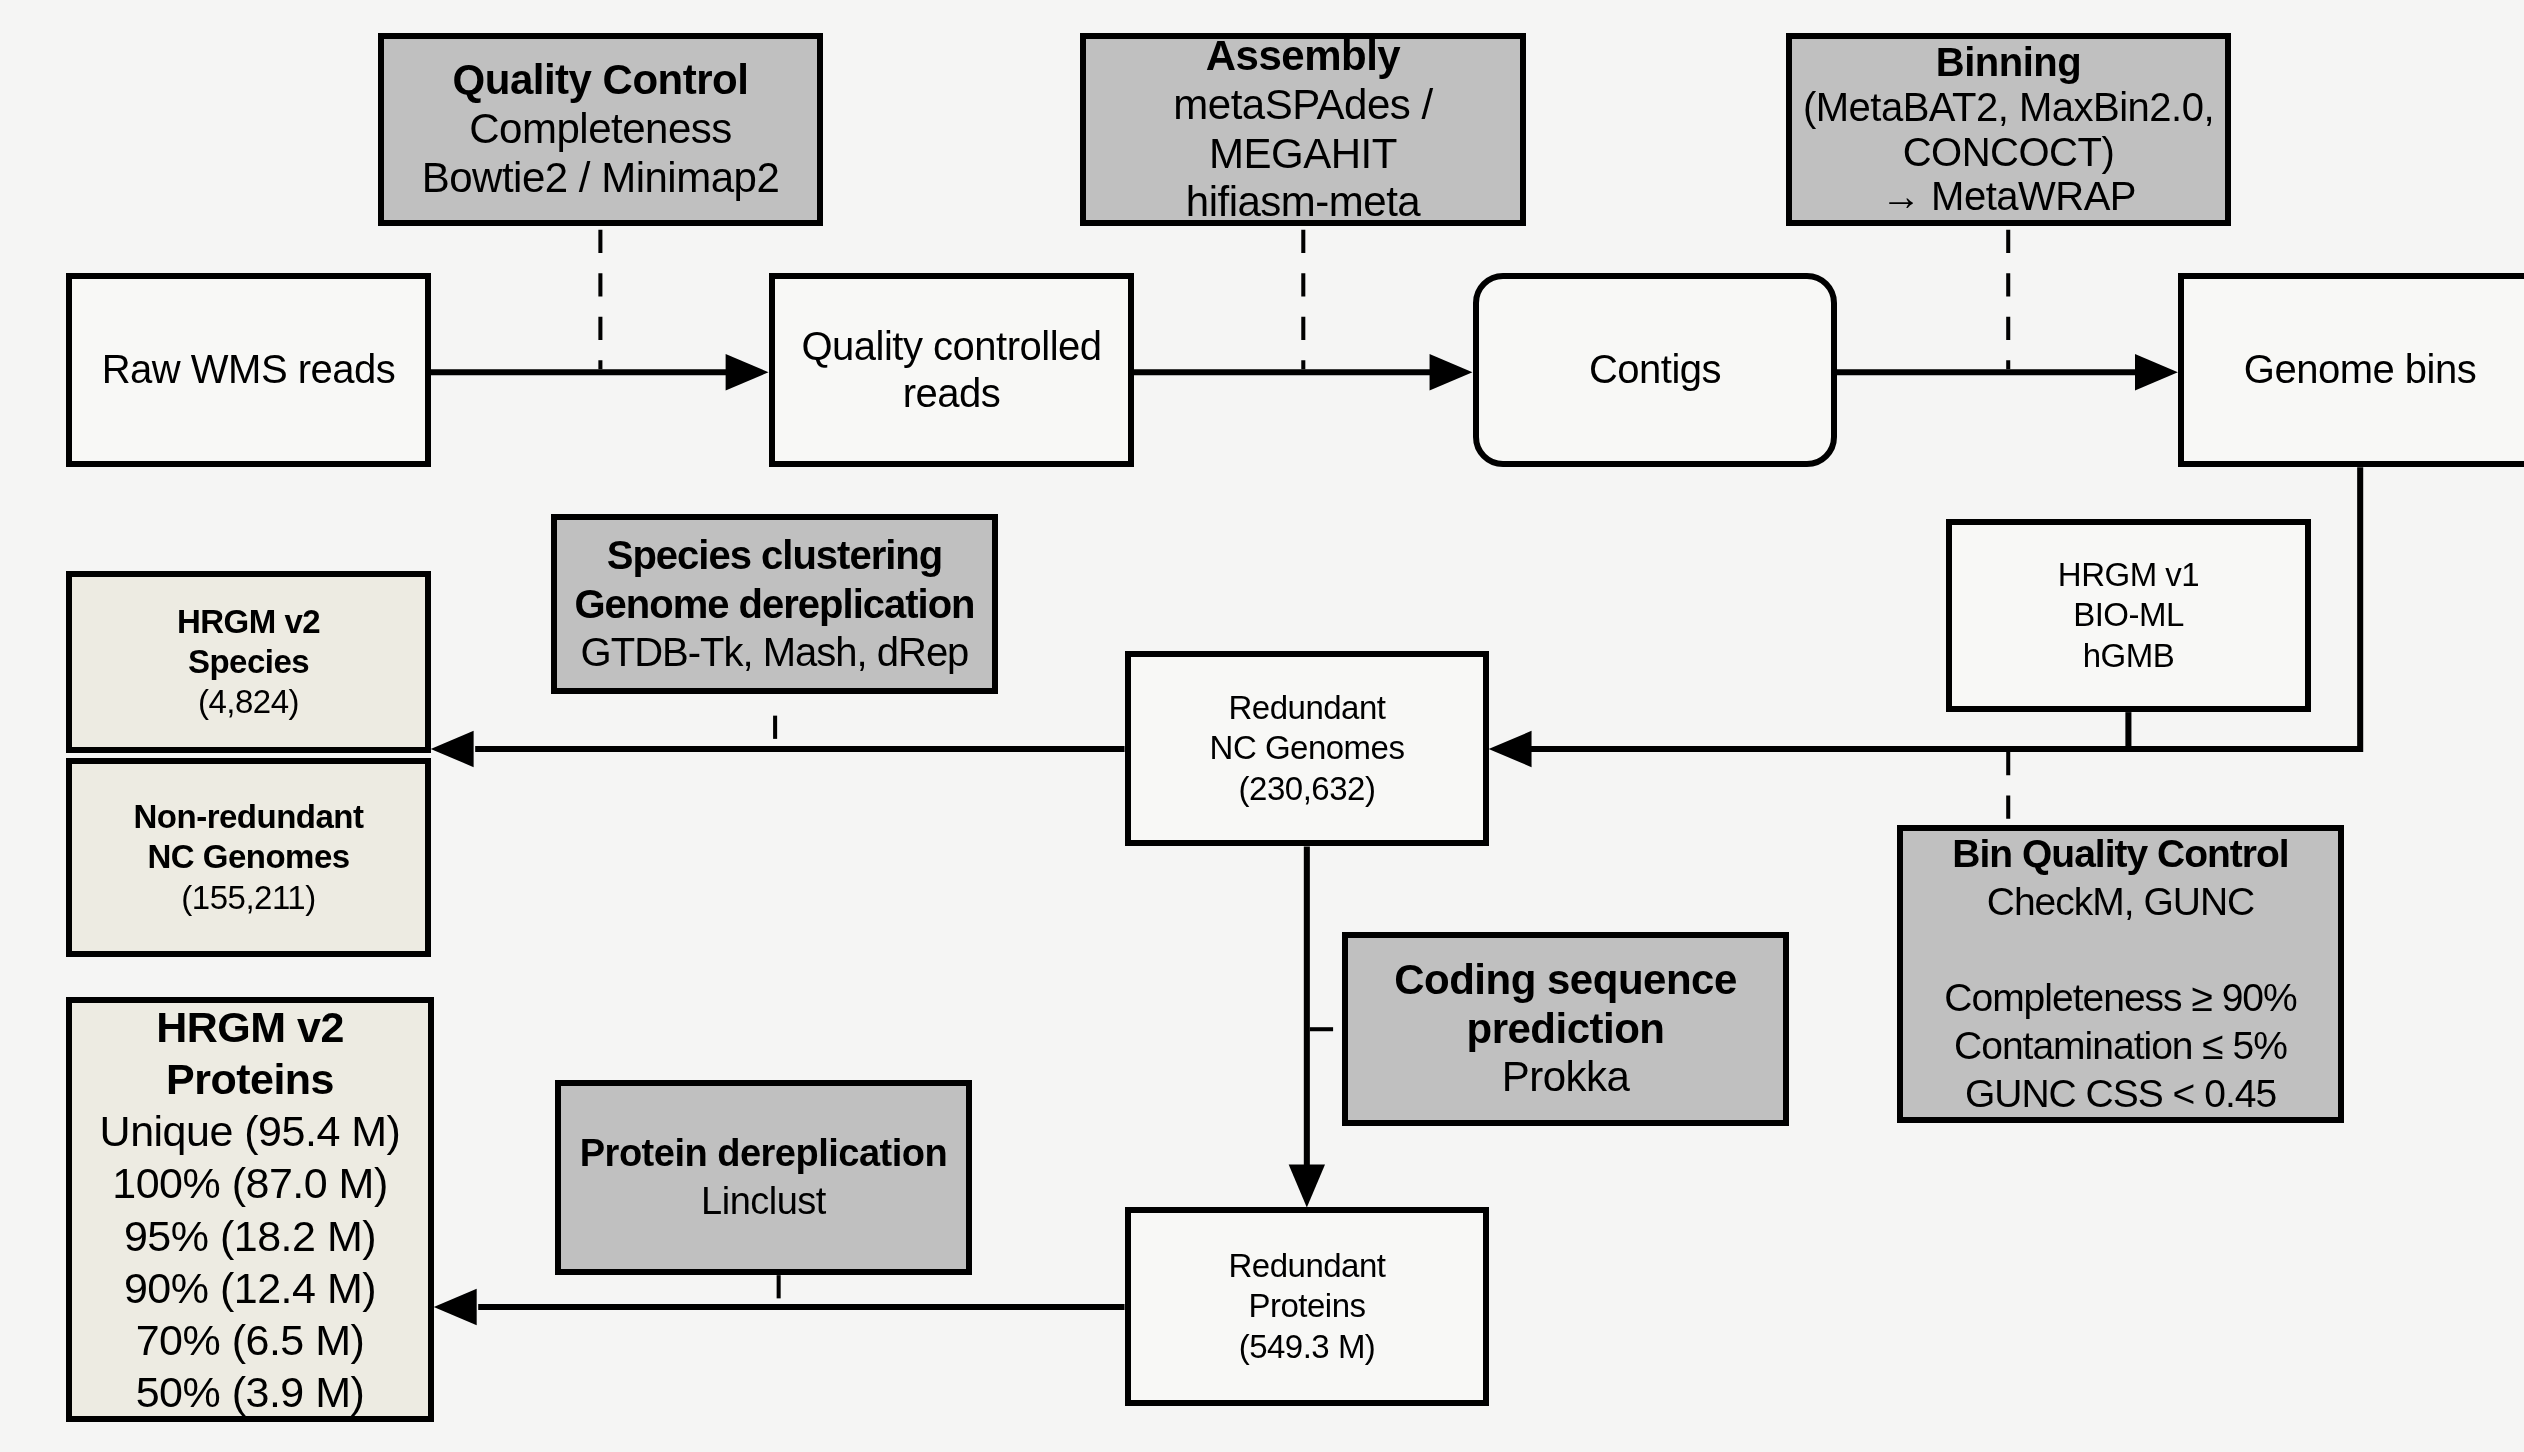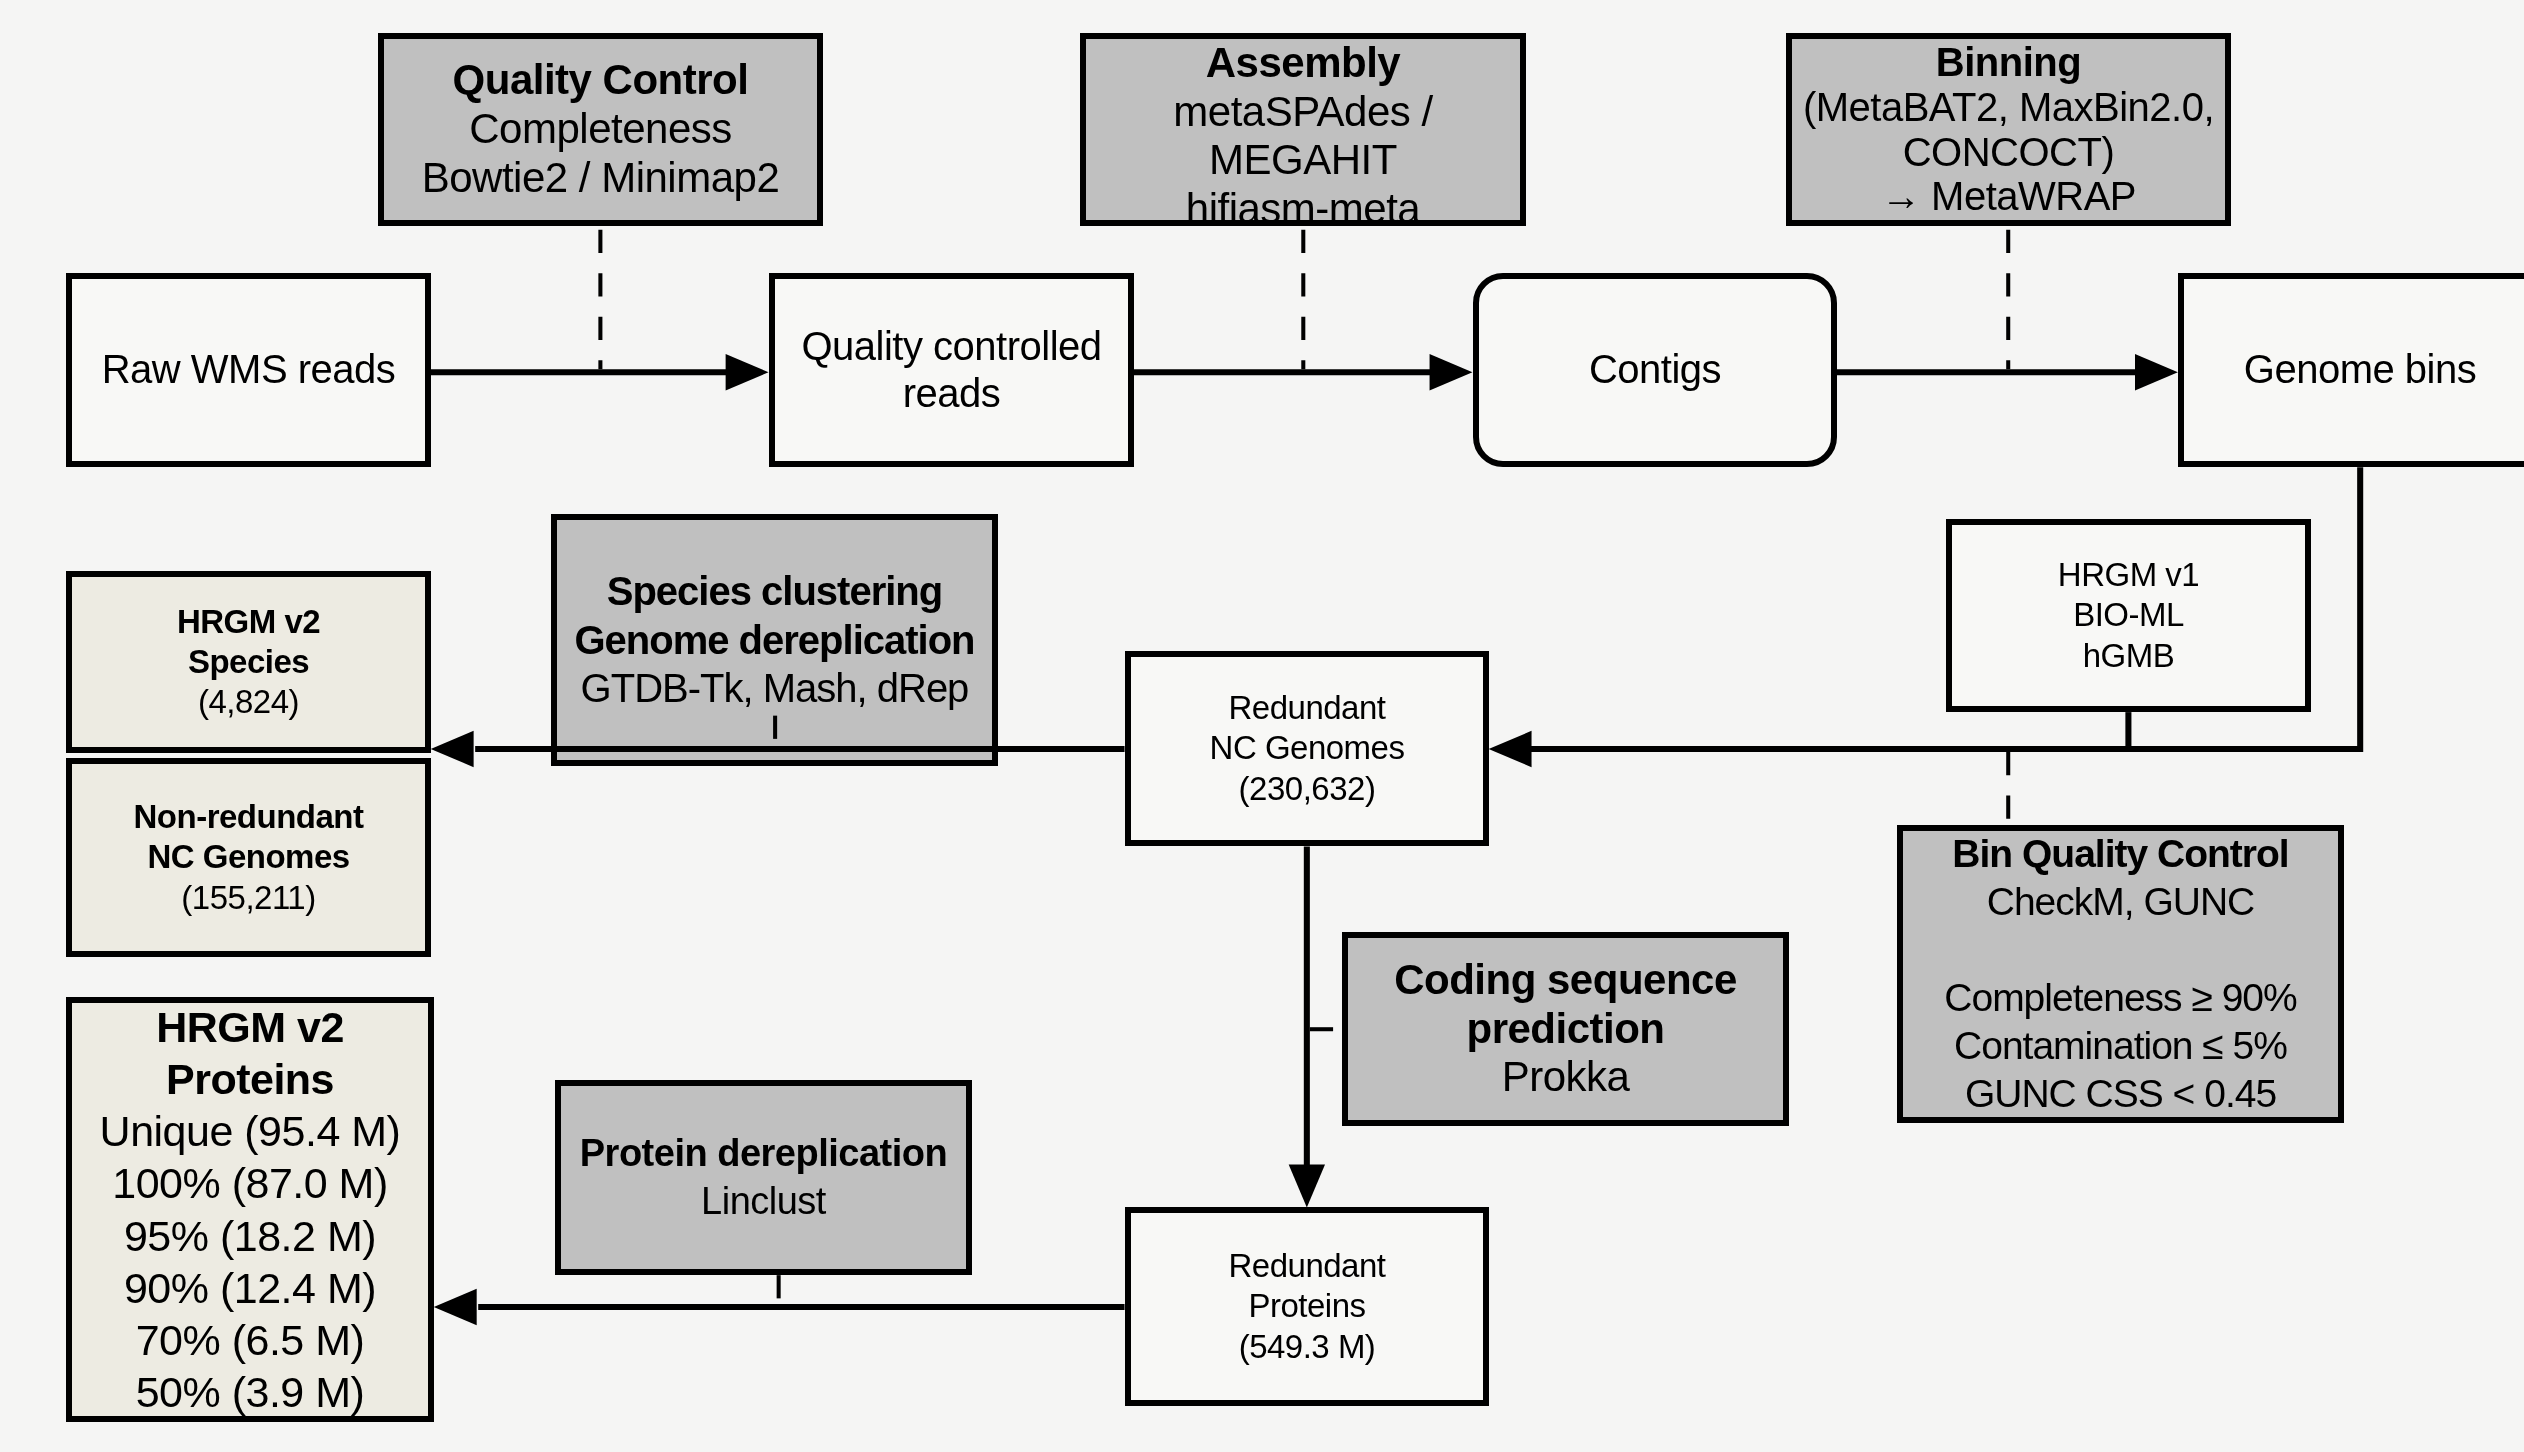--- a/index.html
+++ b/index.html
@@ -45,21 +45,21 @@
 <body>
 
 <div class="canvas">
 
   <div class="box gray tool" style="left:378px;top:33px;width:445px;height:193px;">
     <span class="line bold">Quality Control</span>
     <span class="line">Completeness</span>
     <span class="line">Bowtie2 / Minimap2</span>
   </div>
 
-  <div class="box gray tool" style="left:1080px;top:33px;width:446px;height:193px;justify-content:space-between;">
+  <div class="box gray tool" style="left:1080px;top:33px;width:446px;height:193px;">
     <span class="line bold">Assembly</span>
     <span class="line">metaSPAdes / MEGAHIT</span>
     <span class="line">hifiasm-meta</span>
   </div>
 
   <div class="box gray tool-sm" style="left:1786px;top:33px;width:445px;height:193px;">
     <span class="line bold">Binning</span>
     <span class="line">(MetaBAT2, MaxBin2.0,</span>
     <span class="line">CONCOCT)</span>
     <span class="line">→ MetaWRAP</span>
@@ -75,21 +75,21 @@
   </div>
 
   <div class="box white data-node" style="left:1473px;top:273px;width:364px;height:194px;border-radius:30px;">
     <span class="line">Contigs</span>
   </div>
 
   <div class="box white data-node" style="left:2178px;top:273px;width:364px;height:194px;">
     <span class="line">Genome bins</span>
   </div>
 
-  <div class="box gray clustering" style="left:551px;top:514px;width:447px;height:252px;">
+  <div class="box gray clustering" style="left:551px;top:514px;width:447px;height:180px;">
     <span class="line bold">Species clustering</span>
     <span class="line bold">Genome dereplication</span>
     <span class="line">GTDB-Tk, Mash, dRep</span>
   </div>
 
   <div class="box white mid" style="left:1946px;top:519px;width:365px;height:193px;">
     <span class="line">HRGM v1</span>
     <span class="line">BIO-ML</span>
     <span class="line">hGMB</span>
   </div>

